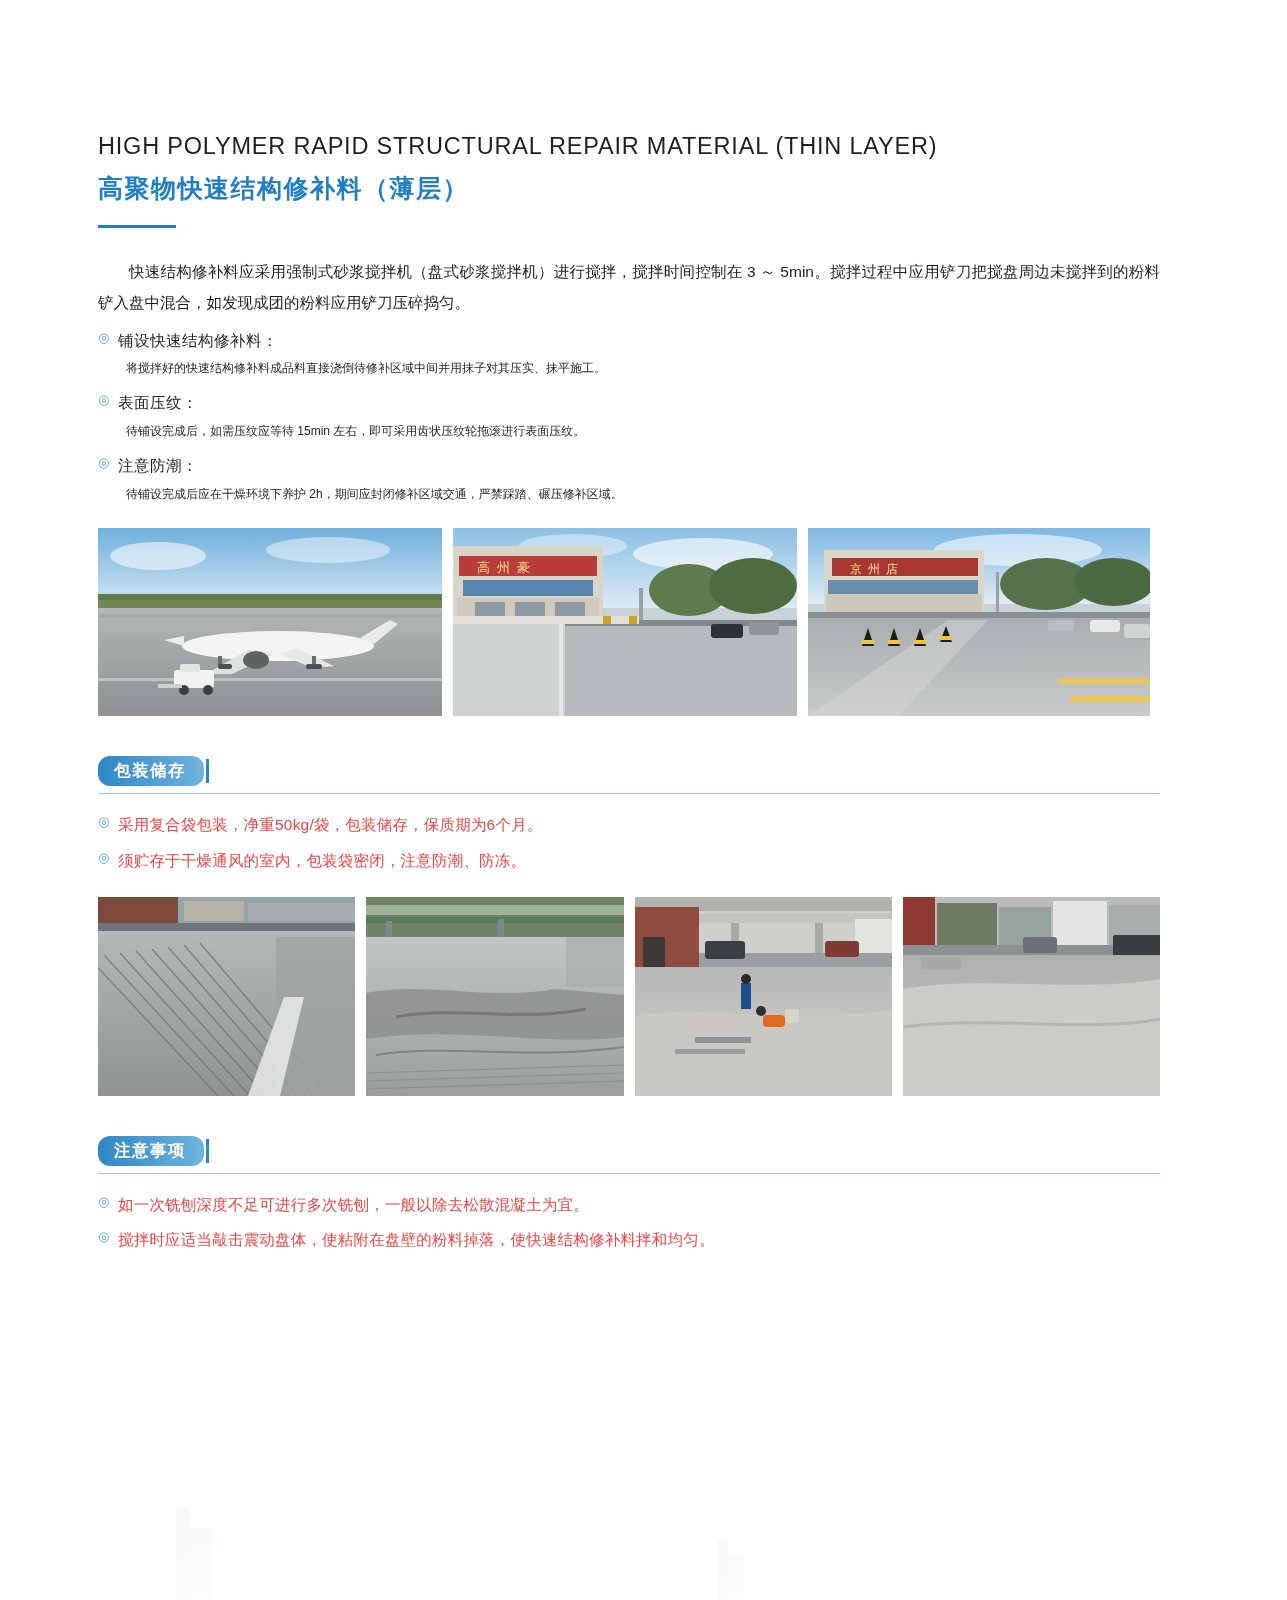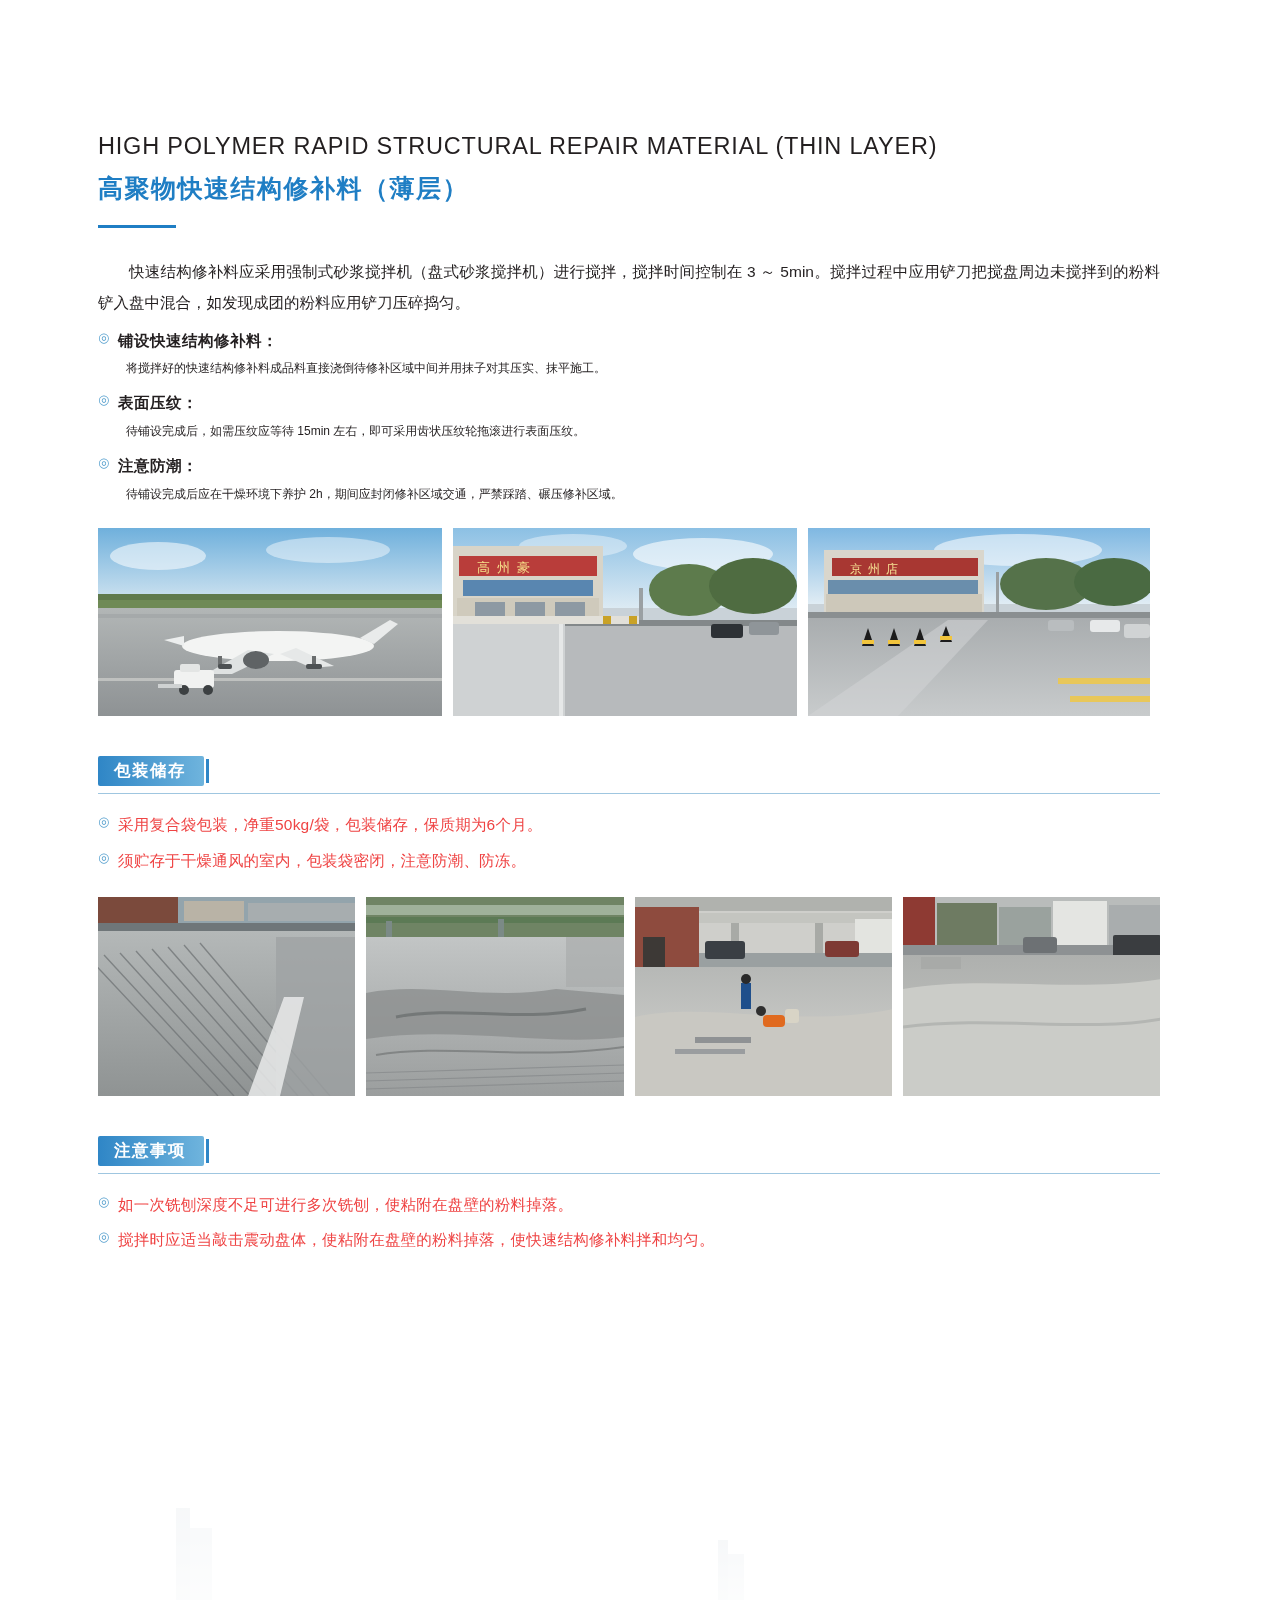--- a/index.html
+++ b/index.html
@@ -75,21 +75,21 @@
     line-height: 1.9;
   }
   .bullet-mark {
     flex: 0 0 auto;
     width: 20px;
     color: #5aa2cf;
     font-size: 13px;
     line-height: 1.9;
   }
   .bullet-strong {
-    font-weight: 700;
+    font-weight: 400;
     color: #231f20;
     letter-spacing: 0.5px;
   }
   .sub-para {
     margin-top: 2px;
     padding-left: 28px;
     font-size: 12px;
     line-height: 1.95;
     color: #231f20;
   }
@@ -131,21 +131,21 @@
     left: 0; top: 0;
     height: 30px;
     padding: 0 18px 0 16px;
     display: flex;
     align-items: center;
     background: linear-gradient(90deg, #2f86c6 0%, #6fb4dd 100%);
     color: #ffffff;
     font-size: 16.5px;
     font-weight: 700;
     letter-spacing: 1.5px;
-    border-radius: 2px;
+    border-radius: 12px;
   }
   .sec-tab::after {
     content: "";
     position: absolute;
     right: -5px;
     top: 3px;
     width: 3px;
     height: 24px;
     background: #2f86c6;
   }
@@ -496,21 +496,21 @@
     </div>
 
     <div class="section">
       <div class="sec-head">
         <div class="sec-tab">注意事项</div>
         <div class="sec-underline"></div>
       </div>
       <div class="sec-body">
         <div class="bullet-line">
           <span class="bullet-mark">◎</span>
-          <span class="bullet-text">如一次铣刨深度不足可进行多次铣刨，使粘附在盘壁的粉料掉落。</span>
+          <span class="bullet-text">如一次铣刨深度不足可进行多次铣刨，一般以除去松散混凝土为宜。</span>
         </div>
         <div class="bullet-line">
           <span class="bullet-mark">◎</span>
           <span class="bullet-text">搅拌时应适当敲击震动盘体，使粘附在盘壁的粉料掉落，使快速结构修补料拌和均匀。</span>
         </div>
       </div>
     </div>
 
   </div>
 

